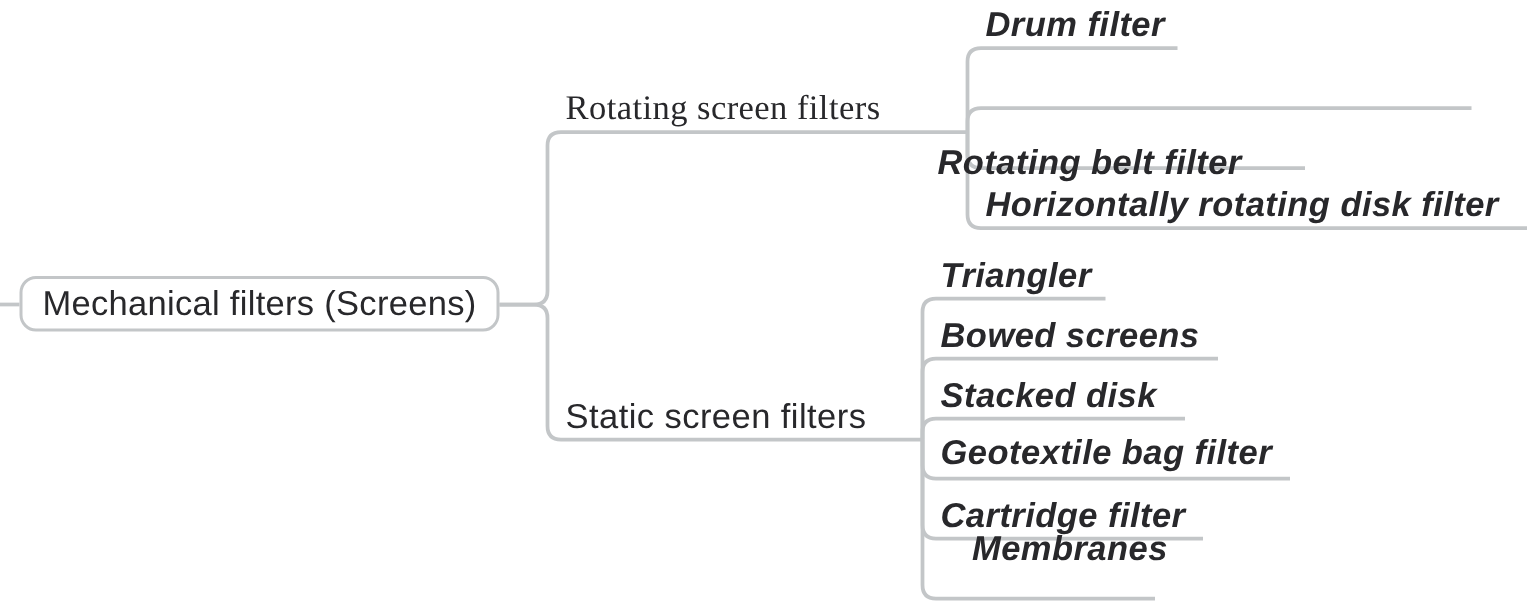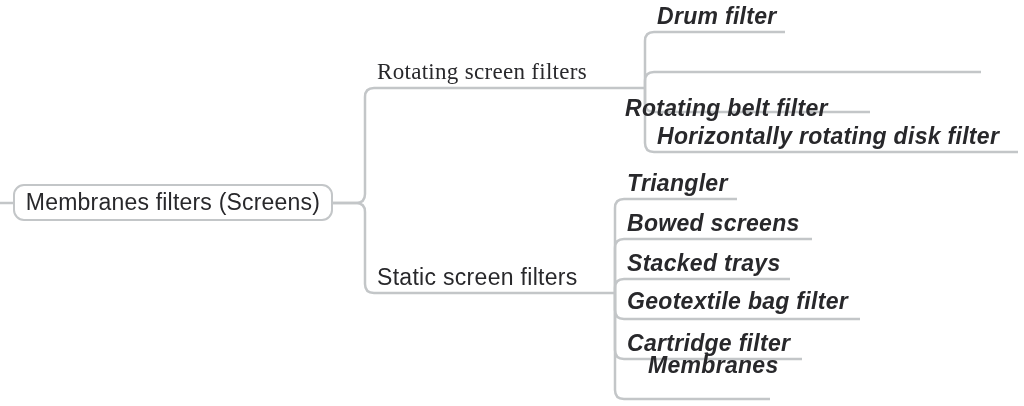--- a/index.html
+++ b/index.html
@@ -56,28 +56,28 @@
     <path class="ln" d="M 645 88 V 143 Q 645 152 654 152 H 1018"></path>
 
     <path class="ln" d="M 615 293 V 208 Q 615 199 624 199 H 737"></path>
     <path class="ln" d="M 615 293 V 248 Q 615 239 624 239 H 812"></path>
     <path class="ln" d="M 615 293 V 288 Q 615 279 624 279 H 790"></path>
     <path class="ln" d="M 615 293 V 310 Q 615 319 624 319 H 860"></path>
     <path class="ln" d="M 615 293 V 350 Q 615 359 624 359 H 802"></path>
     <path class="ln" d="M 615 293 V 390 Q 615 399 624 399 H 770"></path>
   </svg>
 
-  <div class="root-label">Membranes filters (Screens)</div>
+  <div class="root-label">Mechanical filters (Screens)</div>
 
   <div class="label" style="left:377px;top:59px;font-family:Liberation Serif, serif;">Rotating screen filters</div>
   <div class="label" style="left:377px;top:264px;">Static screen filters</div>
 
   <div class="label leaf" style="left:657px;top:3px;">Drum filter</div>
   <div class="label leaf" style="left:625px;top:83px;margin-top:12px;">Rotating belt filter</div>
   <div class="label leaf" style="left:627px;top:170px;">Triangler</div>
 
   <div class="label leaf" style="left:657px;top:123px;">Horizontally rotating disk filter</div>
   <div class="label leaf" style="left:627px;top:210px;">Bowed screens</div>
-  <div class="label leaf" style="left:627px;top:250px;">Stacked trays</div>
+  <div class="label leaf" style="left:627px;top:250px;">Stacked disk</div>
   <div class="label leaf" style="left:627px;top:288px;">Geotextile bag filter</div>
   <div class="label leaf" style="left:627px;top:330px;">Cartridge filter</div>
   <div class="label leaf" style="left:627px;top:352px;margin-left:21px;">Membranes</div>
 </div>
 
 </body></html>

